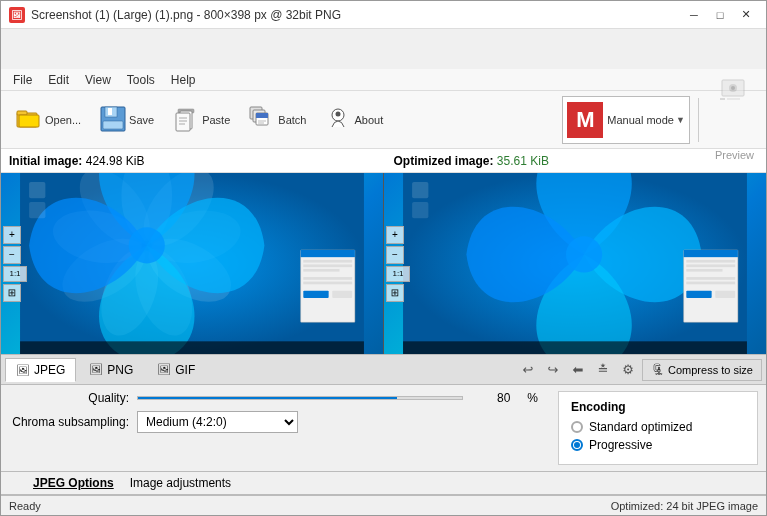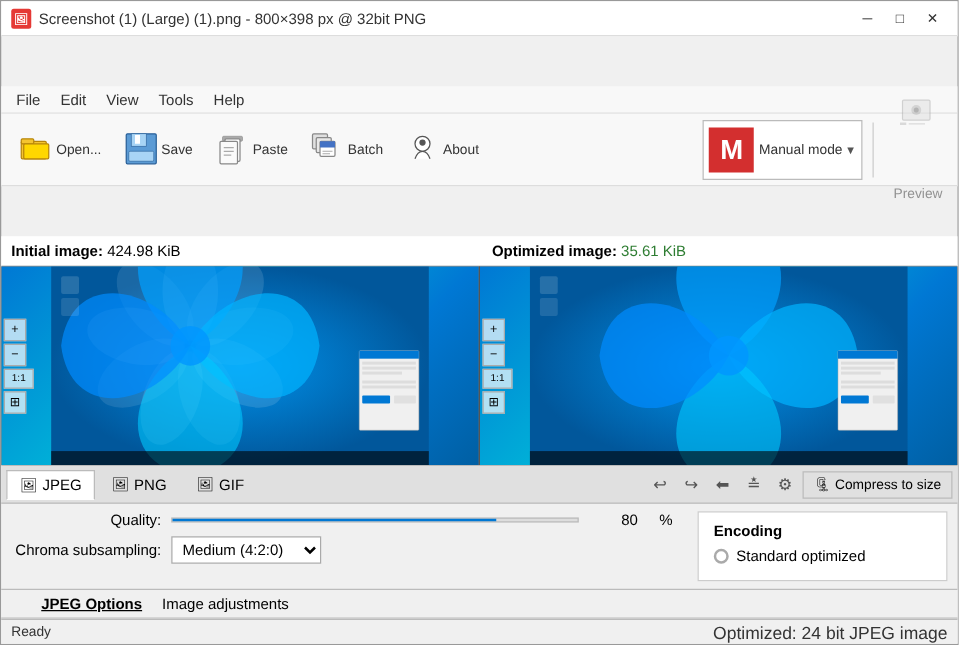--- a/index.html
+++ b/index.html
@@ -161,21 +161,20 @@
       height: 52px;
       gap: 45px;
     }
     .image-info-bar {
       display: flex;
       align-items: center;
       background: #fff;
       border-bottom: 1px solid #ddd;
       height: 24px;
       padding: 0 8px;
-      margin-top: 40px;
     }
     .image-info-left {
       flex: 1;
       font-size: 12px;
     }
     .image-info-right {
       flex: 1;
       font-size: 12px;
       margin-left: 20px;
     }
@@ -344,21 +343,21 @@
     }
     .quality-percent {
       font-size: 12px;
     }
     .chroma-select {
       border: 1px solid #aaa;
       background: #fff;
       font-size: 12px;
       padding: 2px 4px;
       height: 22px;
-      width: 120px;
+      width: 161px;
     }
     .encoding-title {
       font-size: 12px;
       font-weight: bold;
       margin-bottom: 6px;
     }
     .radio-row {
       display: flex;
       align-items: center;
       gap: 6px;
@@ -404,21 +403,21 @@
     }
     .status-bar {
       display: flex;
       align-items: center;
       padding: 0 8px;
       border-top: 1px solid #bbb;
       height: 20px;
       background: #f0f0f0;
     }
     .status-left { font-size: 11px; color: #333; }
-    .status-right { margin-left: auto; font-size: 14px; color: #333; }
+    .status-right { margin-left: auto; font-size: 11px; color: #333; }
 
     
     .desktop-svg {
       width: 100%;
       height: 100%;
       position: absolute;
       top: 0; left: 0;
     }
   </style>
 </head>
@@ -678,20 +677,26 @@
             <option>Low (4:1:1)</option>
           </select>
         </div>
       </div>
       <div class="options-right">
         <div class="encoding-title">Encoding</div>
         <div class="radio-row">
           <div class="radio-circle"></div>
           <span>Standard optimized</span>
         </div>
+        <div class="radio-row">
+          <div class="radio-circle checked">
+            <div class="radio-dot"></div>
+          </div>
+          <span>Progressive</span>
+        </div>
       </div>
     </div>
 
     <div class="bottom-tabs-row">
       <div class="bottom-tab active">JPEG Options</div>
       <div class="bottom-tab">Image adjustments</div>
     </div>
 
     <div class="status-bar">
       <span class="status-left">Ready</span>

